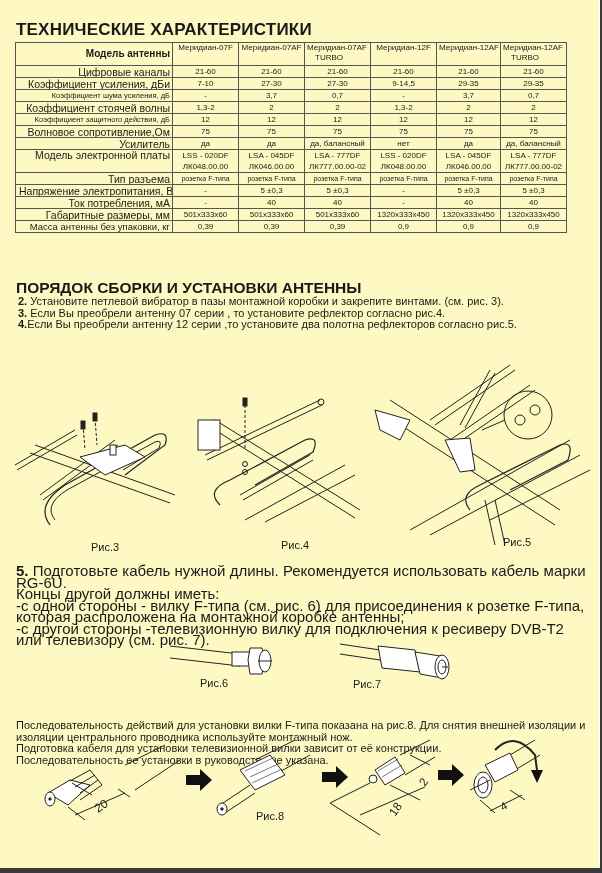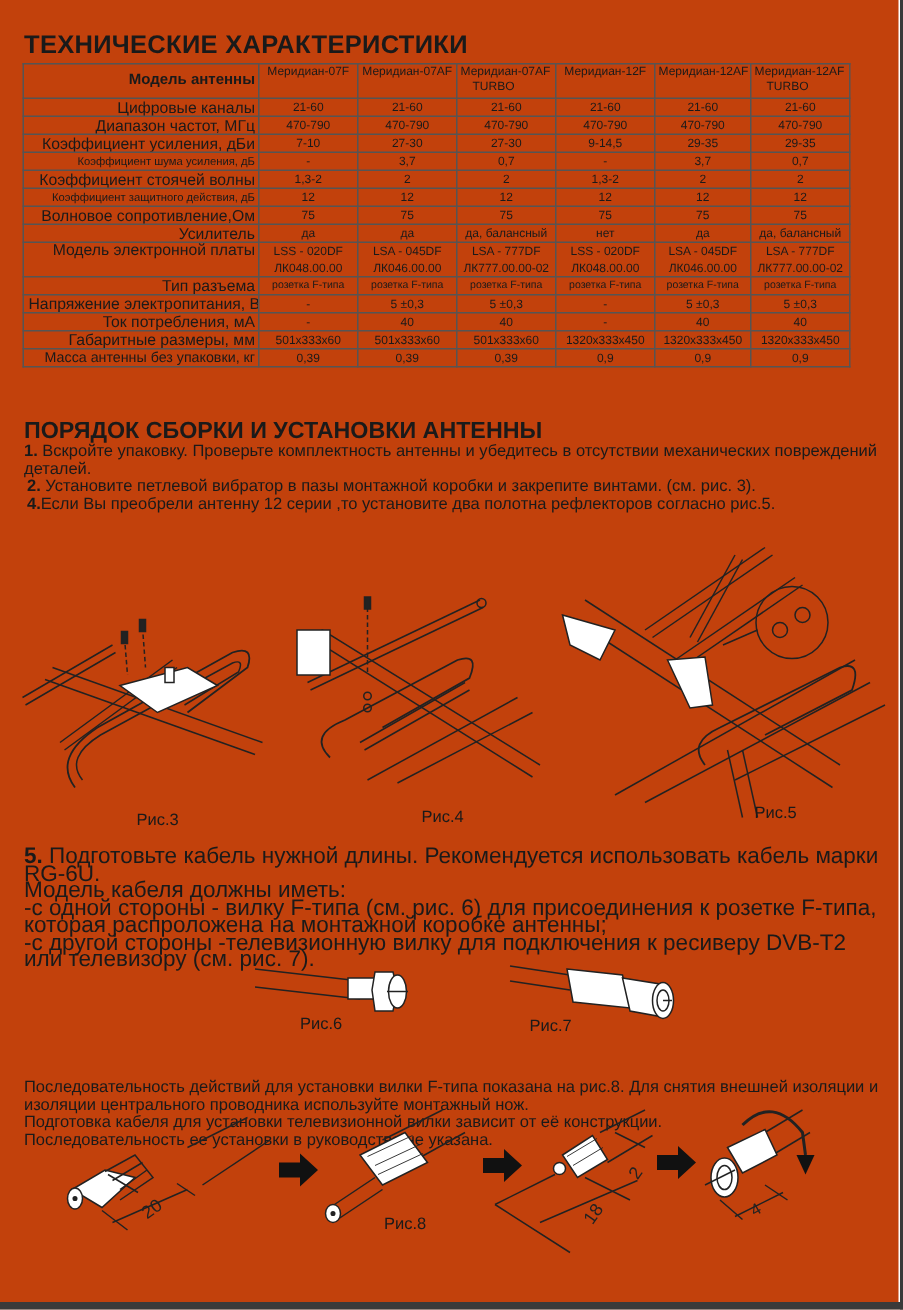--- a/index.html
+++ b/index.html
@@ -1,17 +1,17 @@
 <!DOCTYPE html>
 <html><head>
 <meta charset="utf-8">
 <style>
   html, body { margin:0; padding:0; background:#ffffff; }
   body { width:602px; height:873px; position:relative; overflow:hidden; font-family:"Liberation Sans", sans-serif; color:#1a1a1a; }
-  .page { position:absolute; left:0; top:0; width:599px; height:868px; background:#c2410c; }
+  .page { position:absolute; left:0; top:0; width:599px; height:868px; background:#fef9c3; }
   .right-edge { position:absolute; right:0; top:0; width:2px; height:873px; background:#3a3a3a; }
   .bottom-edge { position:absolute; left:0; bottom:0; width:602px; height:5px; background:#3a3a3a; }
   h1.title { position:absolute; left:16px; top:20px; margin:0; font-size:17px; font-weight:bold; letter-spacing:0.2px; }
   table.spec { position:absolute; left:15px; top:42px; border-collapse:collapse; font-size:8px; table-layout:fixed; width:551px; }
   table.spec td { border:1px solid #555; padding:0 2px; height:11px; line-height:10px; text-align:center; white-space:nowrap; overflow:hidden; }
   table.spec td.lbl { text-align:right; font-size:10.5px; padding-left:3px; }
   table.spec td.lbl.small { font-size:7.5px; }
   table.spec tr.head td { height:22px; vertical-align:top; font-size:8px; }
   table.spec tr.head td.lbl { font-weight:bold; font-size:10px; vertical-align:middle; }
   table.spec tr.head td.col { text-align:left; padding-left:2px; }
@@ -62,29 +62,20 @@
     <tr>
       <td class="lbl">Цифровые каналы</td>
       <td>21-60</td>
           <td>21-60</td>
           <td>21-60</td>
           <td>21-60</td>
           <td>21-60</td>
           <td>21-60</td>
     </tr>
     <tr>
-      <td class="lbl">Диапазон частот, МГц</td>
-      <td>470-790</td>
-          <td>470-790</td>
-          <td>470-790</td>
-          <td>470-790</td>
-          <td>470-790</td>
-          <td>470-790</td>
-    </tr>
-    <tr>
       <td class="lbl">Коэффициент усиления, дБи</td>
       <td>7-10</td>
           <td>27-30</td>
           <td>27-30</td>
           <td>9-14,5</td>
           <td>29-35</td>
           <td>29-35</td>
     </tr>
     <tr>
       <td class="lbl small">Коэффициент шума усиления, дБ</td>
@@ -202,22 +193,22 @@
           <td>0,9</td>
           <td>0,9</td>
           <td>0,9</td>
     </tr>
   </tbody>
     </table>
 
   <h2 class="section">ПОРЯДОК СБОРКИ  И  УСТАНОВКИ  АНТЕННЫ</h2>
 
   <div class="steps">
-    <p><b>1.</b><span> Вскройте упаковку. Проверьте комплектность антенны и убедитесь в отсутствии механических повреждений деталей.</span></p>
     <p class="step-indent"><b>2.</b><span> Установите петлевой вибратор в пазы монтажной коробки и закрепите винтами. (см. рис. 3).</span></p>
+    <p class="step-indent"><b>3.</b><span> Если Вы преобрели антенну 07 серии , то установите  рефлектор согласно рис.4.</span></p>
     <p class="step-indent"><b>4.</b><span>Если Вы преобрели  антенну 12 серии ,то установите два полотна рефлекторов согласно рис.5.</span></p>
   </div>
 
   <svg class="fig" style="left:5px;top:385px" width="180" height="150" viewBox="0 0 180 150" fill="none" stroke="#222" stroke-width="1">
     <path d="M10 80 L70 45"></path>
       <path d="M12 85 L72 50"></path>
     <path d="M30 60 L170 110"></path>
       <path d="M25 68 L165 118"></path>
     <path d="M35 110 L110 55"></path>
       <path d="M38 115 L113 60"></path>
@@ -270,21 +261,21 @@
     <path d="M40 170 L200 80"></path>
       <path d="M60 175 L210 95"></path>
       <path d="M120 160 L220 110"></path>
     <path d="M115 140 L125 185"></path>
       <path d="M125 140 L135 185"></path>
   </svg>
   <span class="cap" style="left:503px;top:536px">Рис.5</span>
 
   <div class="cable-text">
     <p><b>5.</b><span> Подготовьте кабель нужной длины. Рекомендуется использовать кабель марки RG-6U.</span></p>
-    <p>Модель кабеля должны иметь:</p>
+    <p>Концы другой должны иметь:</p>
     <p>-с одной стороны - вилку F-типа (см. рис. 6) для  присоединения к  розетке F-типа, которая распроложена на монтажной коробке антенны;</p>
     <p>-с другой стороны -телевизионную вилку для подключения к ресиверу DVB-T2 или телевизору (см. рис. 7).</p>
   </div>
 
   <svg class="fig" style="left:170px;top:640px" width="120" height="40" viewBox="0 0 120 40" fill="none" stroke="#222" stroke-width="1">
     <path d="M0 6 L70 14"></path>
       <path d="M0 18 L70 26"></path>
     <rect x="62" y="12" width="18" height="14" fill="#fff"></rect>
     <path d="M80 8 L92 8 L95 20 L92 34 L80 34 L78 20 Z" fill="#fff"></path>
     <ellipse cx="95" cy="21" rx="6" ry="11" fill="#fff"></ellipse>

